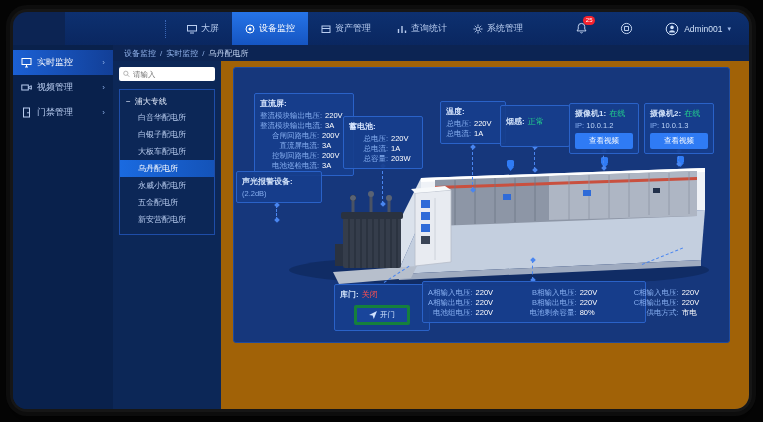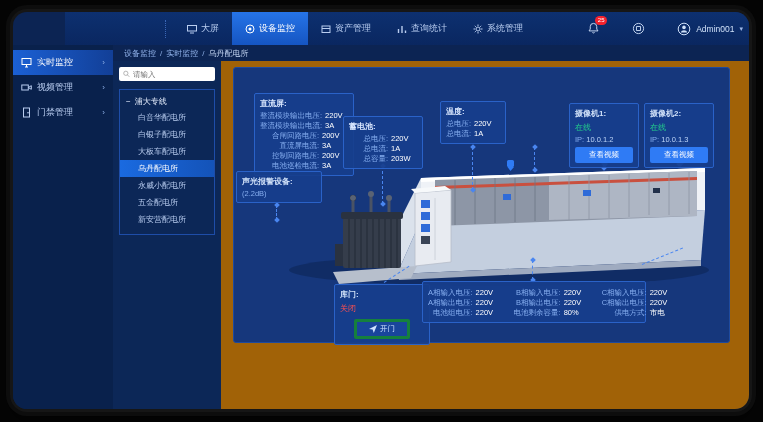--- a/index.html
+++ b/index.html
@@ -15,21 +15,21 @@
             background:linear-gradient(180deg,#0d3070,#0a2760);
             display:flex; align-items:center;margin-left:36px; }
   .logo-space { width:100px; height:100%; }
   .top-divider { width:0; height:18px; border-left:1px dotted #3a66b5; margin-right:8px; }
   .nav { display:flex; align-items:center; height:100%; }
   .nav-item { display:flex; align-items:center; gap:4px; padding:0 13px; height:100%;
               color:#b9cdf0; font-size:9px; cursor:pointer; }
   .nav-item.active { background:linear-gradient(180deg,#2674e8,#1555c2); color:#fff; }
   .nav-ico { width:10px; height:10px; display:inline-block; }
   .nav-ico svg { display:block; }
-  .top-right { margin-left:auto; display:flex; align-items:center; gap:30px; padding-right:6px; }
+  .top-right { margin-left:auto; display:flex; align-items:center; gap:30px; padding-right:18px; }
   .icon-btn { position:relative; width:15px; height:15px; cursor:pointer; }
   .badge { position:absolute; top:-5px; left:8px; min-width:12px; height:9px; padding:0 2px;
            background:#f5222d; color:#fff; font-size:6px; line-height:9px; text-align:center;
            border-radius:5px; }
   .user { display:flex; align-items:center; gap:5px; color:#cfe0f8; font-size:8.5px; cursor:pointer; }
   .caret { font-size:7px; color:#9db8e8; }
 
   
   .body { position:absolute; top:33px; left:0; right:0; bottom:0; display:flex; }
   .sidebar { width:100px; background:#09214c; padding-top:5px; flex:none; }
@@ -76,35 +76,35 @@
   #p-dc   { left:20px; top:25px; width:100px; }
   #p-batt { left:109px; top:48px; width:80px; }
   #p-temp { left:206px; top:33px; width:66px; }
   #p-smoke{ left:266px; top:37px; width:70px; height:42px; }
   #p-cam1 { left:335px; top:35px; width:70px; }
   #p-cam2 { left:410px; top:35px; width:70px; }
   #p-alarm{ left:2px;  top:103px; width:86px; }
   #p-door { left:100px; top:216px; width:96px; }
   #p-ups  { left:188px; top:213px; width:224px; }
 
-  .kv { display:flex; gap:3px; font-size:8px; line-height:11px;flex-direction:column; }
+  .kv { display:flex; gap:3px; font-size:8px; line-height:11px; }
   .kv .k { color:#cfe0f8; font-weight:bold; }
   .kv .v { color:#fff; }
   .ip { font-size:7.5px; color:#86aef0; margin:2px 0 3px 0; }
   .ip .v { color:#bcd4f8; }
   .btn-primary { display:block; width:100%; background:#2f7bf5; color:#fff; border:0;
                  font-size:7.5px; padding:3px 0; border-radius:2px; cursor:pointer;
                  font-family:"Liberation Sans",sans-serif; }
   .btn-ghost { display:flex; align-items:center; justify-content:center; gap:3px;
                width:56px; margin:5px auto 1px auto; background:rgba(47,123,245,.15);
                border:3px solid #15803d; color:#cfe2ff; font-size:7.5px; padding:2px 0;
                border-radius:2px; cursor:pointer; font-family:"Liberation Sans",sans-serif; }
   .alarm-sub { font-size:7.5px; color:#86aef0; margin-top:2px; }
 
-  .ups-grid { display:flex; gap:12px; margin-top:2px; }
+  .ups-grid { display:flex; gap:28px; margin-top:2px; }
   .ups-col { flex:1; }
 
   
   .vline { position:absolute; width:0; border-left:1px dashed #4a86f0; }
   .vline::before, .vline::after { content:""; position:absolute; left:-2.5px; width:4px; height:4px;
            background:#4a86f0; transform:rotate(45deg); }
   .vline::before { top:-2px; } .vline::after { bottom:-2px; }
   .dline { position:absolute; height:0; border-top:1px dashed #4a86f0; transform-origin:left center; }
 
   .scene { position:absolute; left:15px; top:80px; width:462px; height:152px; }
@@ -378,20 +378,26 @@
                 <div class="srow">
                     <span class="lbl">总电压:</span>
                     <span class="val">220V</span>
                   </div>
                 <div class="srow">
                     <span class="lbl">总电流:</span>
                     <span class="val">1A</span>
                   </div>
               </div>
 
+              <div class="panel" id="p-smoke">
+                <div class="kv" style="margin-top:6px;">
+                  <span class="k">烟感:</span>
+                  <span class="v green">正常</span>
+                </div>
+              </div>
 
               <div class="panel" id="p-cam1">
                 <div class="kv">
                   <span class="k">摄像机1:</span>
                   <span class="v green">在线</span>
                 </div>
                 <div class="ip">
                   <span>IP:</span>
                   <span class="v">10.0.1.2</span>
                 </div>

